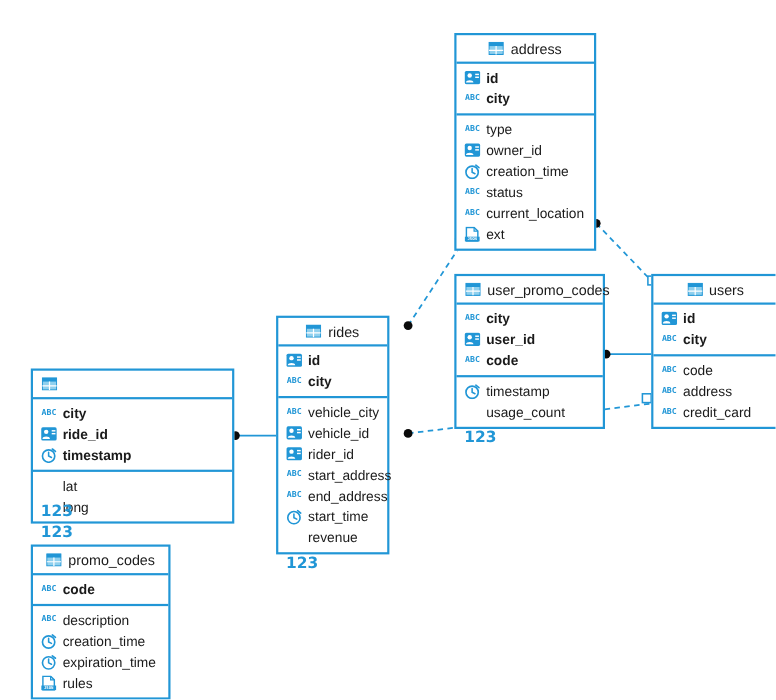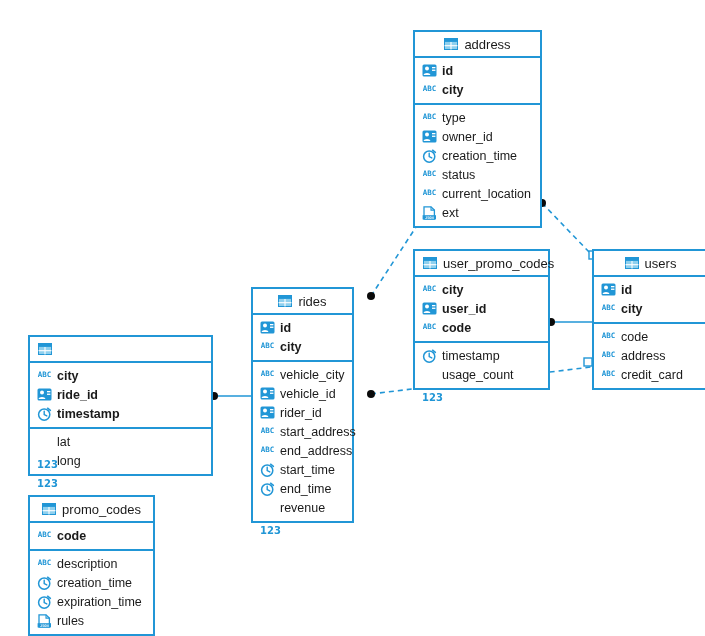--- a/index.html
+++ b/index.html
@@ -57,21 +57,21 @@
     flex:0 0 auto;
     font-family:"DejaVu Sans Mono", monospace;
     font-size:7.5px;font-weight:bold;
     color:#2196d6;letter-spacing:0px;
     width:15px;text-align:center;
     transform:translateY(-1px);
   }
   .num{
     flex:0 0 auto;
     font-family:"DejaVu Sans", sans-serif;
-    font-size:10px;font-weight:bold;
+    font-size:14px;font-weight:bold;
     color:#2196d6;
     width:15px;text-align:left;
     transform:translateY(-1px);
     margin-top:48px;
   }
 </style>
 </head>
 <body>
 
 <div id="canvas">
@@ -353,30 +353,20 @@
             <span class="ic">
               <svg width="15" height="14" viewBox="0 0 15 14">
                 <circle cx="7.2" cy="7.6" r="5.6" fill="#fff" stroke="#2196d6" stroke-width="1.5"></circle>
                 <path d="M7.2 4.2 L7.2 7.6 L9.8 8.9" stroke="#2196d6" stroke-width="1.4" fill="none" stroke-linecap="round"></path>
                 <path d="M10.6 1.2 L13.4 3.4" stroke="#2196d6" stroke-width="1.5" stroke-linecap="round"></path>
               </svg>
             </span>
             <span>start_time</span>
           </div>
           <div class="col">
-            <span class="ic">
-              <svg width="15" height="14" viewBox="0 0 15 14">
-                <circle cx="7.2" cy="7.6" r="5.6" fill="#fff" stroke="#2196d6" stroke-width="1.5"></circle>
-                <path d="M7.2 4.2 L7.2 7.6 L9.8 8.9" stroke="#2196d6" stroke-width="1.4" fill="none" stroke-linecap="round"></path>
-                <path d="M10.6 1.2 L13.4 3.4" stroke="#2196d6" stroke-width="1.5" stroke-linecap="round"></path>
-              </svg>
-            </span>
-            <span>end_time</span>
-          </div>
-          <div class="col">
             <span class="num">123</span>
             <span>revenue</span>
           </div>
         </div>
       </div>
       <div class="tbl" style="left: 28px; top: 335px; width: 185px;">
         <div class="tbl-title">
           <span class="ic">
             <svg width="14" height="12" viewBox="0 0 14 12">
               <rect x="0.5" y="0.5" width="13" height="11" fill="#8fd0ee" stroke="#2196d6" stroke-width="1"></rect>

